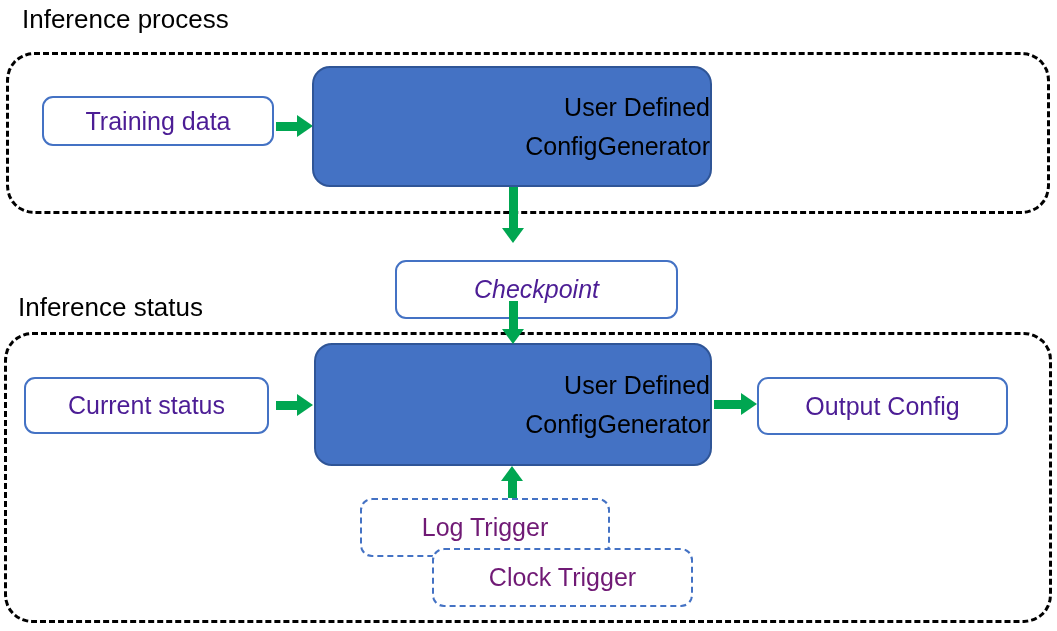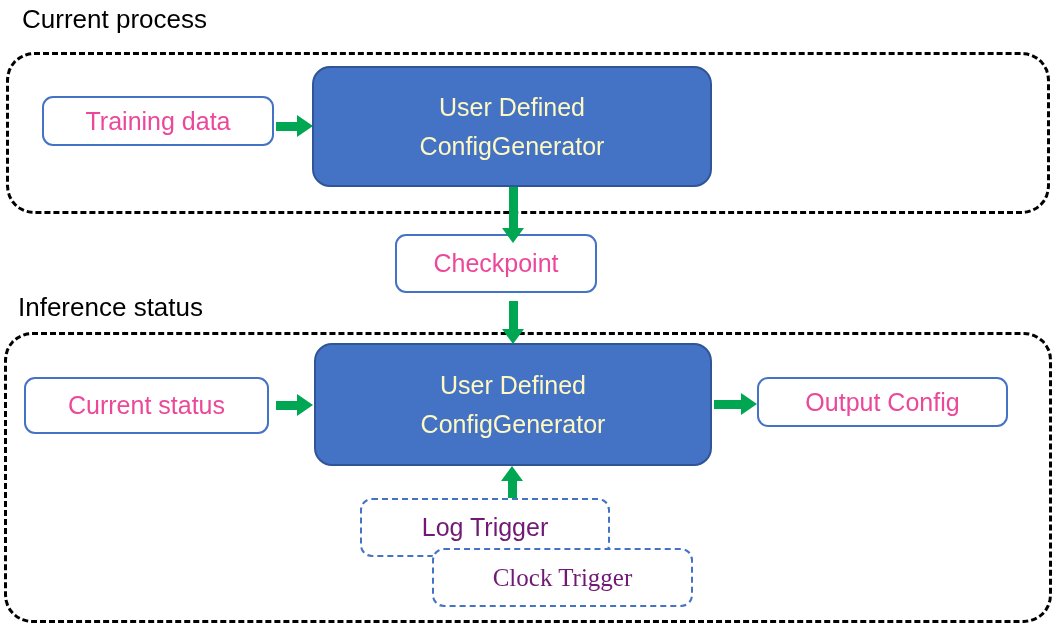--- a/index.html
+++ b/index.html
@@ -36,29 +36,30 @@
     display: flex;
     align-items: center;
     justify-content: center;
     text-align: center;
     font-size: 25px;
     background: #ffffff;
   }
   .node.white-box {
     border: 2px solid #4472C4;
     border-radius: 11px;
-    color: #ec4899;
+    color: #4c1d95;
   }
   .node.blue-box {
     background: #4472C4;
     border: 2px solid #2F5597;
     border-radius: 18px;
-    color: #fef9c3;
+    color: #000000;
     flex-direction: column;
     line-height: 39px;
+    align-items: flex-end;
   }
   .node.trigger-box {
     border: 2px dashed #4472C4;
     border-radius: 12px;
     color: #701a75;
   }
   
   .arrow-part { position: absolute; }
   .shaft-h { height: 9px; background: #00A651; }
   .shaft-v { width: 9px; background: #00A651; }
@@ -80,38 +81,38 @@
     border-right: 11px solid transparent;
     border-bottom: 15px solid #00A651;
   }
   .z-top { z-index: 5; }
 </style>
 </head>
 <body>
 
 <div class="canvas">
 
-  <div class="section-title" style="left:22px; top:4px;">Current process</div>
+  <div class="section-title" style="left:22px; top:4px;">Inference process</div>
 
   <div class="dashed-container" style="left:6px; top:52px; width:1044px; height:162px;"></div>
 
   <div class="node white-box" style="left:42px; top:96px; width:232px; height:50px;">Training data</div>
 
   <div class="arrow-part shaft-h" style="left:276px; top:122px; width:22px;"></div>
   <div class="arrow-part head-right" style="left:297px; top:115px;"></div>
 
   <div class="node blue-box" style="left:312px; top:66px; width:400px; height:121px;">
     <span>User Defined</span>
     <span>ConfigGenerator</span>
   </div>
 
   <div class="arrow-part shaft-v z-top" style="left:509px; top:187px; height:42px;"></div>
   <div class="arrow-part head-down z-top" style="left:502px; top:228px;"></div>
 
-  <div class="node white-box" style="left:395px; top:234px; width:202px; height:59px;">Checkpoint</div>
+  <div class="node white-box" style="left:395px; top:260px; width:283px; height:59px;font-style:italic;">Checkpoint</div>
 
   <div class="arrow-part shaft-v z-top" style="left:509px; top:301px; height:29px;"></div>
   <div class="arrow-part head-down z-top" style="left:502px; top:329px;"></div>
 
   <div class="section-title" style="left:18px; top:292px;">Inference status</div>
 
   <div class="dashed-container" style="left:4px; top:332px; width:1048px; height:291px;"></div>
 
   <div class="node white-box" style="left:24px; top:377px; width:245px; height:57px;">Current status</div>
 
@@ -119,22 +120,22 @@
   <div class="arrow-part head-right" style="left:297px; top:394px;"></div>
 
   <div class="node blue-box" style="left:314px; top:343px; width:398px; height:123px;">
     <span>User Defined</span>
     <span>ConfigGenerator</span>
   </div>
 
   <div class="arrow-part shaft-h" style="left:714px; top:400px; width:27px;"></div>
   <div class="arrow-part head-right" style="left:741px; top:393px;"></div>
 
-  <div class="node white-box" style="left:757px; top:377px; width:251px; height:50px;">Output Config</div>
+  <div class="node white-box" style="left:757px; top:377px; width:251px; height:58px;">Output Config</div>
 
   <div class="arrow-part head-up z-top" style="left:501px; top:466px;"></div>
   <div class="arrow-part shaft-v z-top" style="left:508px; top:481px; height:17px;"></div>
 
   <div class="node trigger-box" style="left:360px; top:498px; width:250px; height:59px; z-index:1;">Log Trigger</div>
 
-  <div class="node trigger-box" style="left:432px; top:548px; width:261px; height:59px; z-index:2;font-family:Liberation Serif, serif;">Clock Trigger</div>
+  <div class="node trigger-box" style="left:432px; top:548px; width:261px; height:59px; z-index:2;">Clock Trigger</div>
 
 </div>
 
 </body></html>

